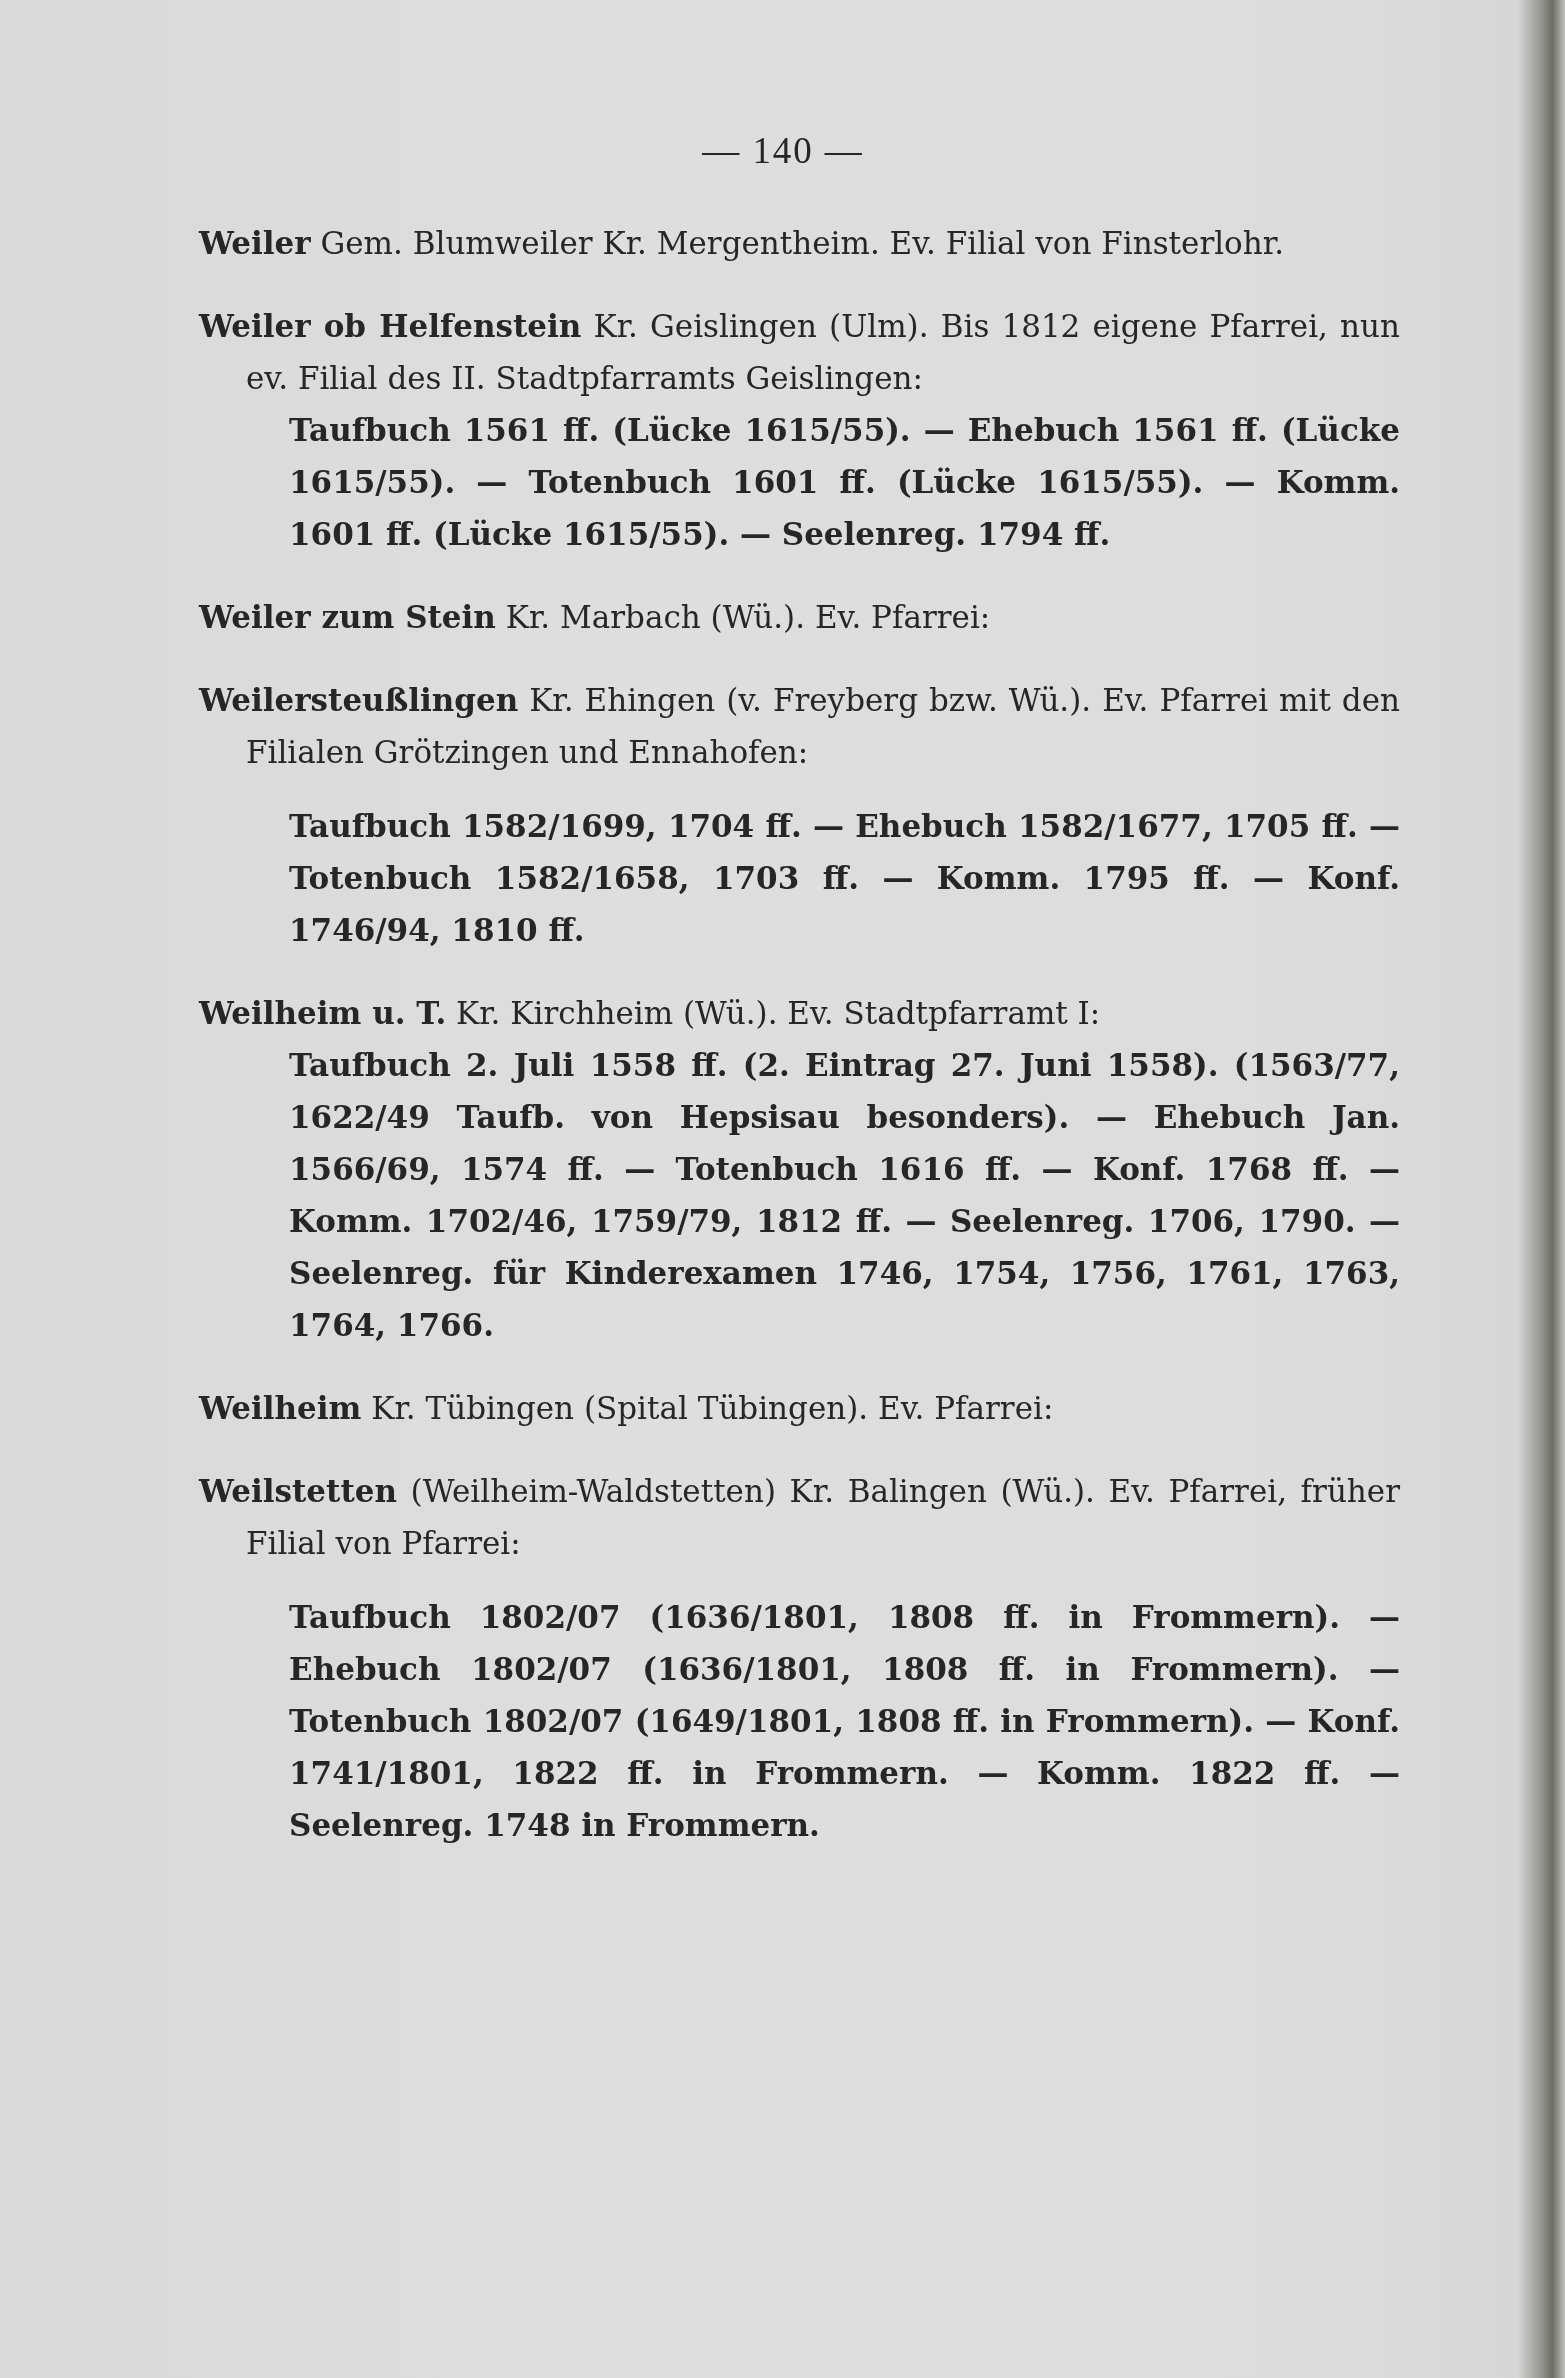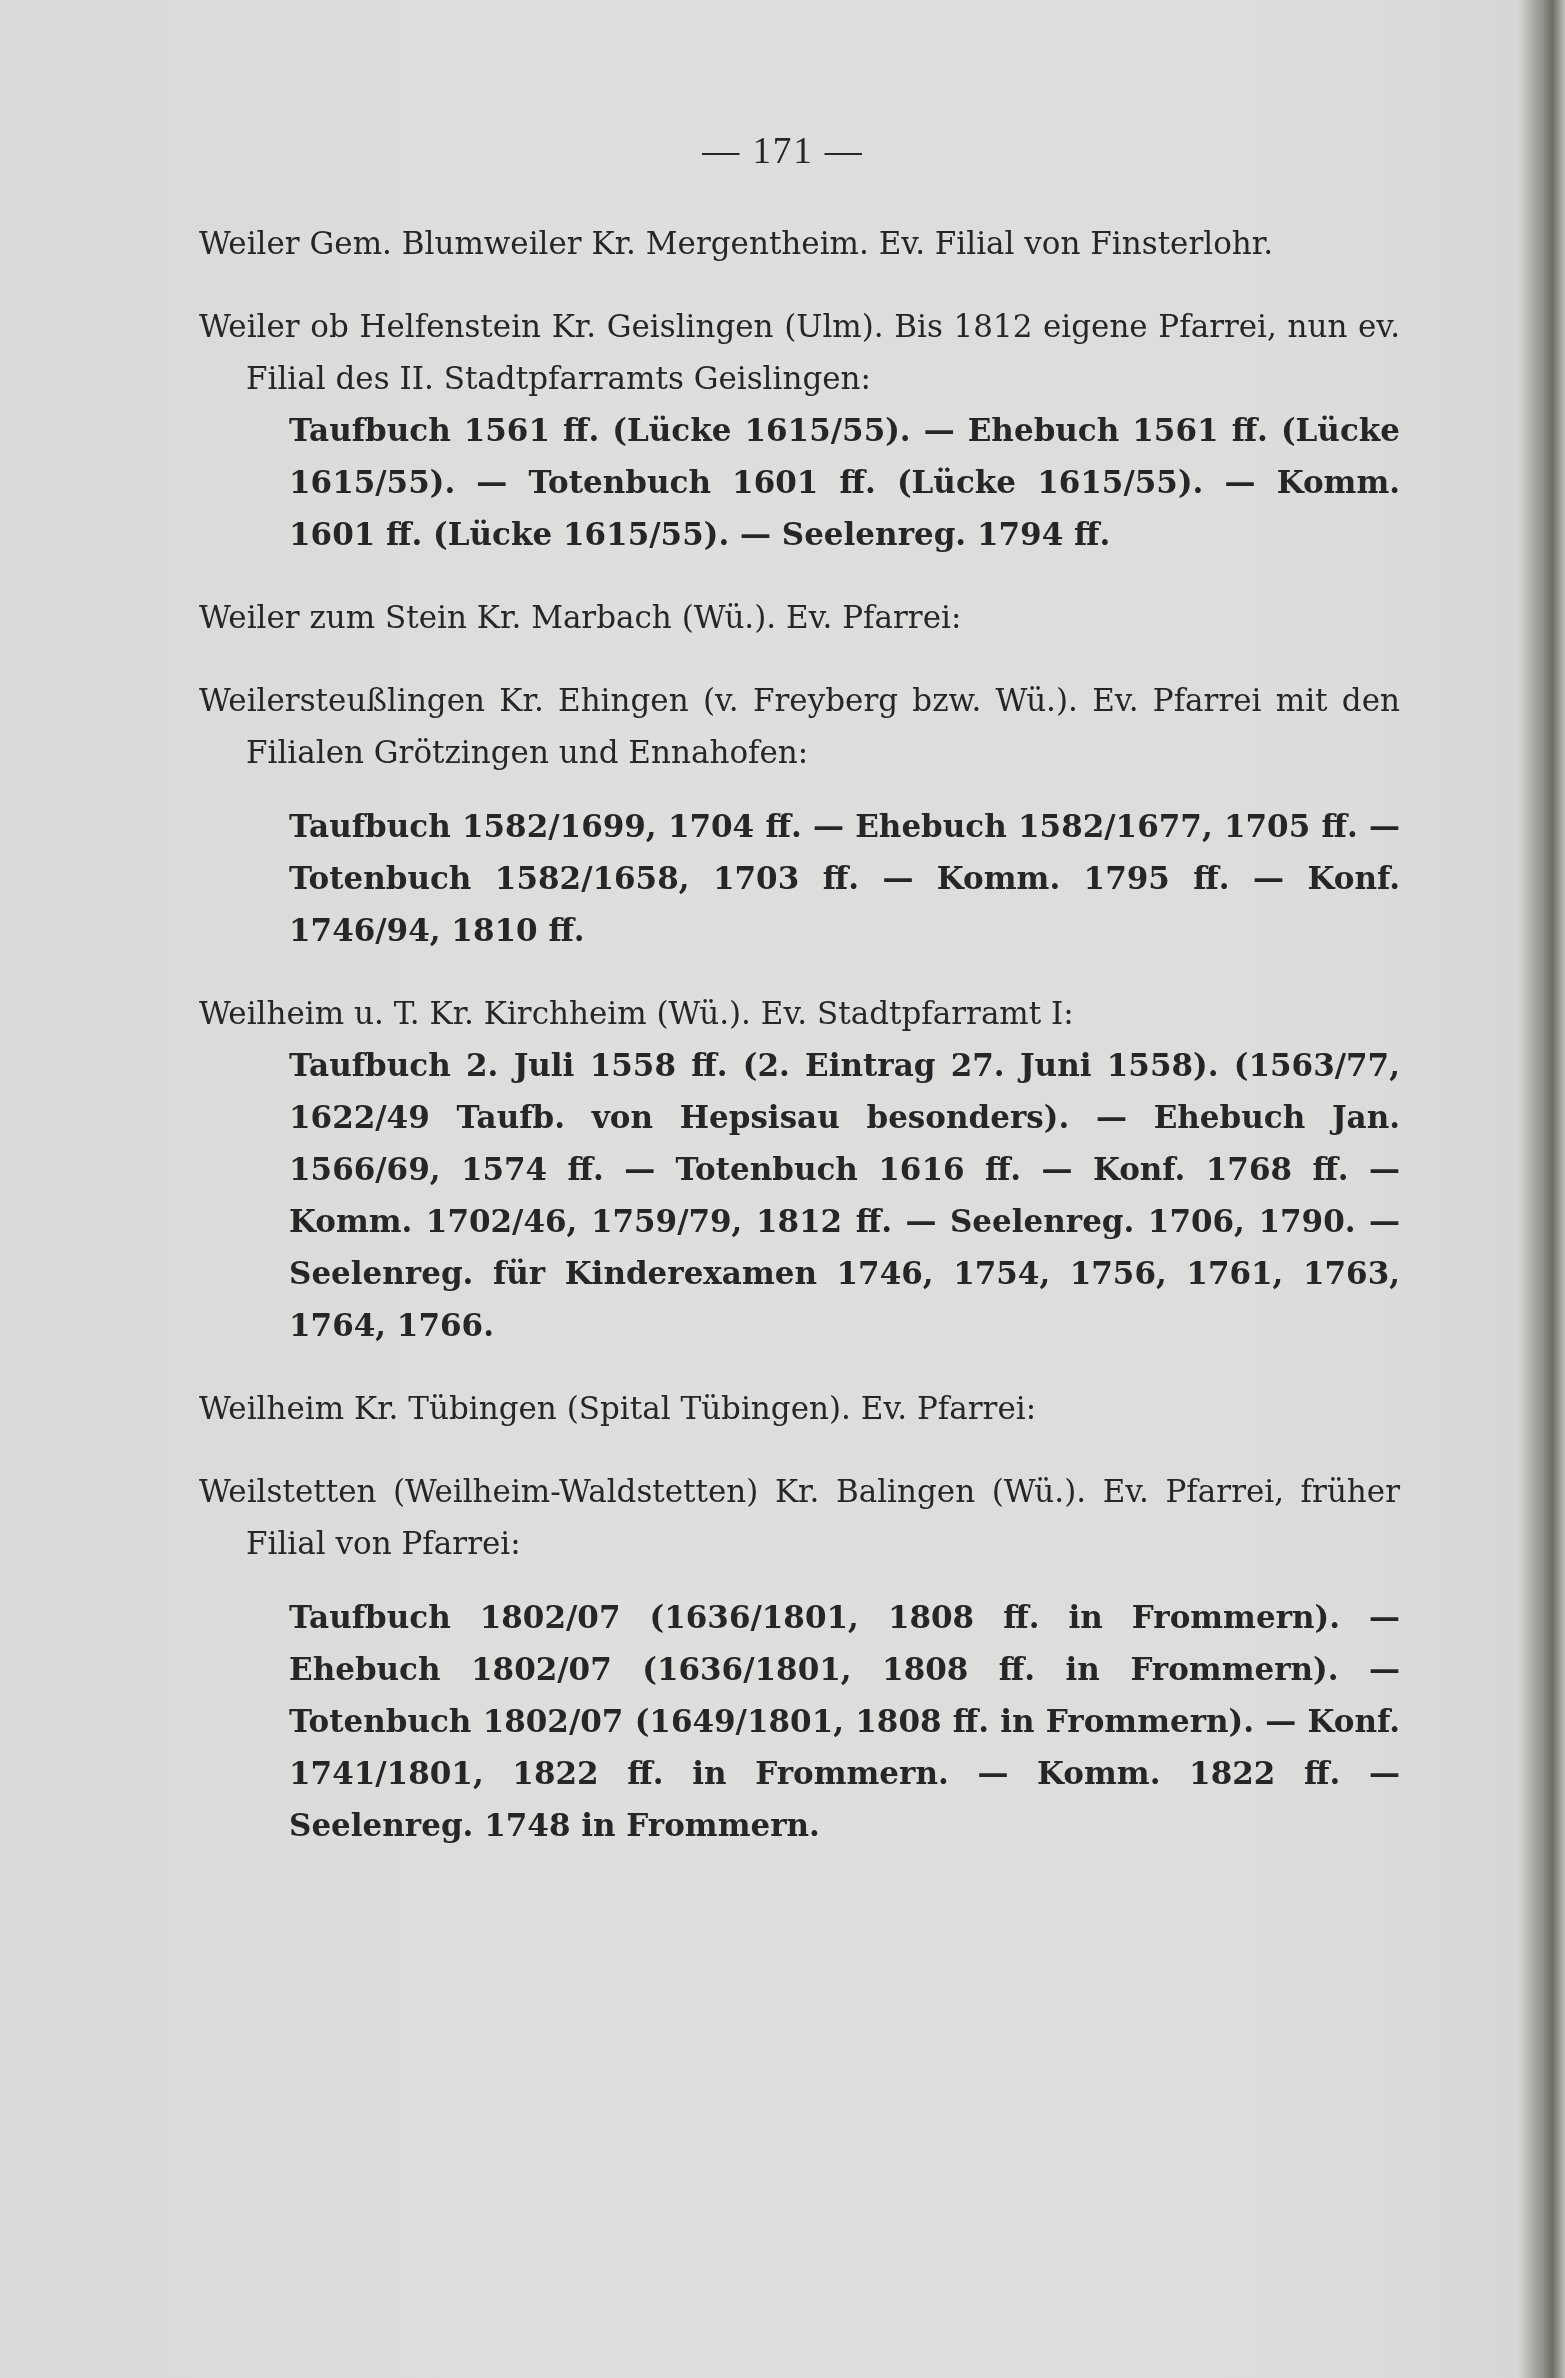--- a/index.html
+++ b/index.html
@@ -16,30 +16,30 @@
     font-family: "Liberation Serif", serif;
   }
   .content {
     position: absolute; left: 199px; top: 217px; width: 1201px;
   }
   .entry { margin: 0 0 31px 0; font-size: 31px; line-height: 52px; }
   .entry-head {
     padding-left: 47px; text-indent: -47px;
     text-align: justify;
   }
-  .headword { font-weight: normal; font-family: "DejaVu Serif", serif; }
+  .headword { font-weight: bold; font-family: "DejaVu Serif", serif; }
   .registers {
     padding-left: 90px; text-align: justify; font-weight: bold;
   }
   .registers.spaced { margin-top: 22px; }
 </style>
 </head>
 <body>
 
-<div class="page-number">— 171 —</div>
+<div class="page-number">— 140 —</div>
 
 <div class="content">
 
   <div class="entry">
     <div class="entry-head">
       <span class="headword">Weiler</span>
       <span>Gem. Blumweiler Kr. Mergentheim. Ev. Filial von Finsterlohr.</span>
     </div>
   </div>
 

